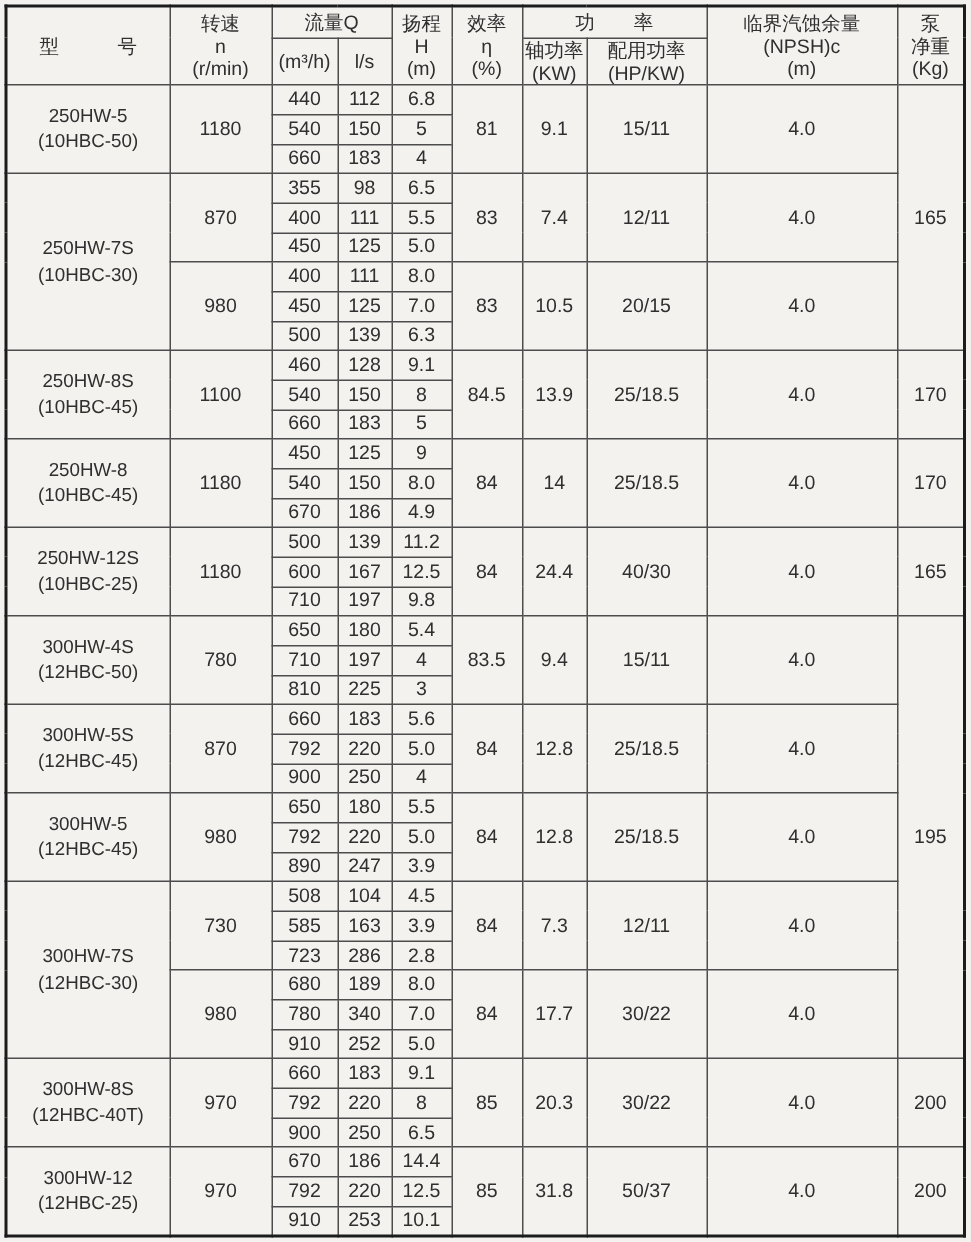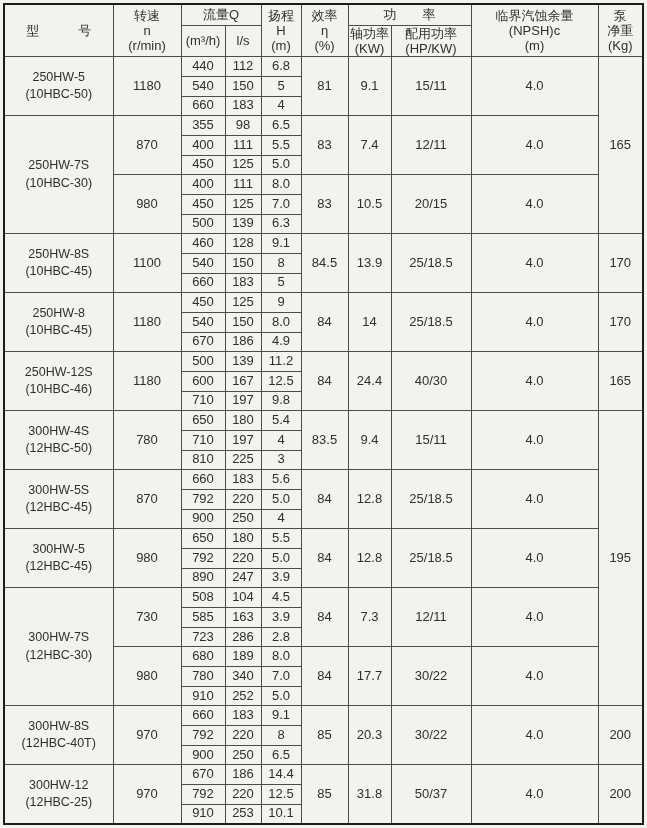--- a/index.html
+++ b/index.html
@@ -186,21 +186,21 @@
           <td>540</td>
           <td>150</td>
           <td>8.0</td>
         </tr>
         <tr>
           <td>670</td>
           <td>186</td>
           <td>4.9</td>
         </tr>
         <tr>
-          <td rowspan="3" class="model-cell"><div>250HW-12S</div><div>(10HBC-46)</div></td>
+          <td rowspan="3" class="model-cell"><div>250HW-12S</div><div>(10HBC-25)</div></td>
           <td rowspan="3">1180</td>
           <td>500</td>
           <td>139</td>
           <td>11.2</td>
           <td rowspan="3">84</td>
           <td rowspan="3">24.4</td>
           <td rowspan="3">40/30</td>
           <td rowspan="3">4.0</td>
           <td rowspan="3">165</td>
         </tr>

